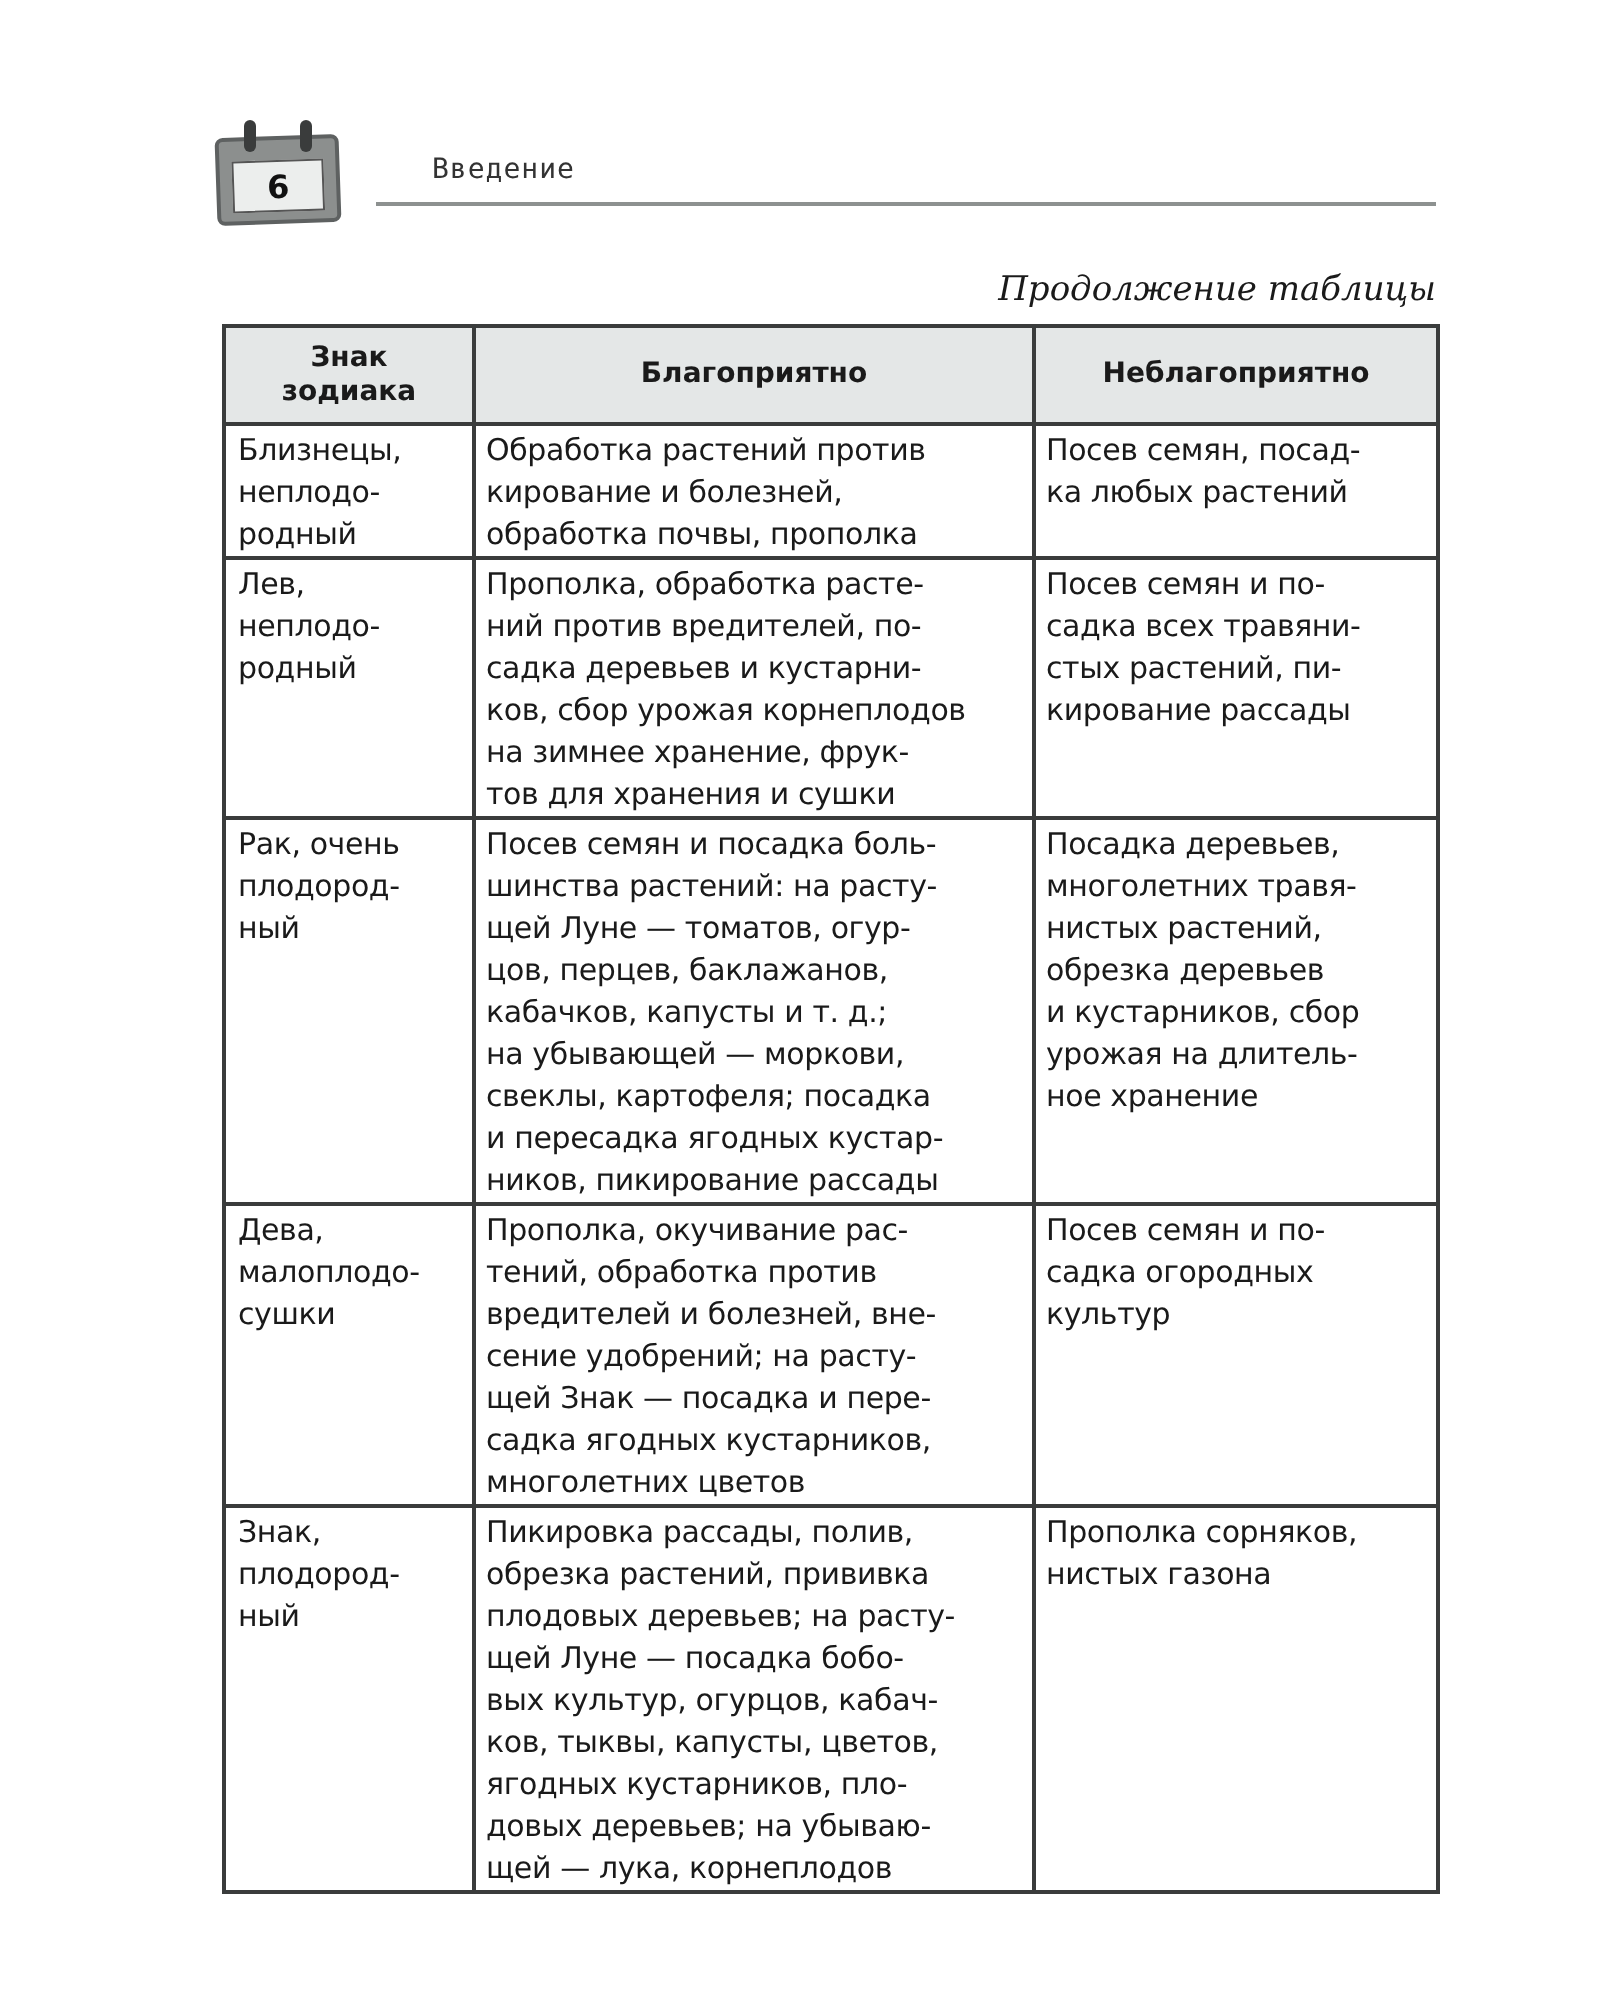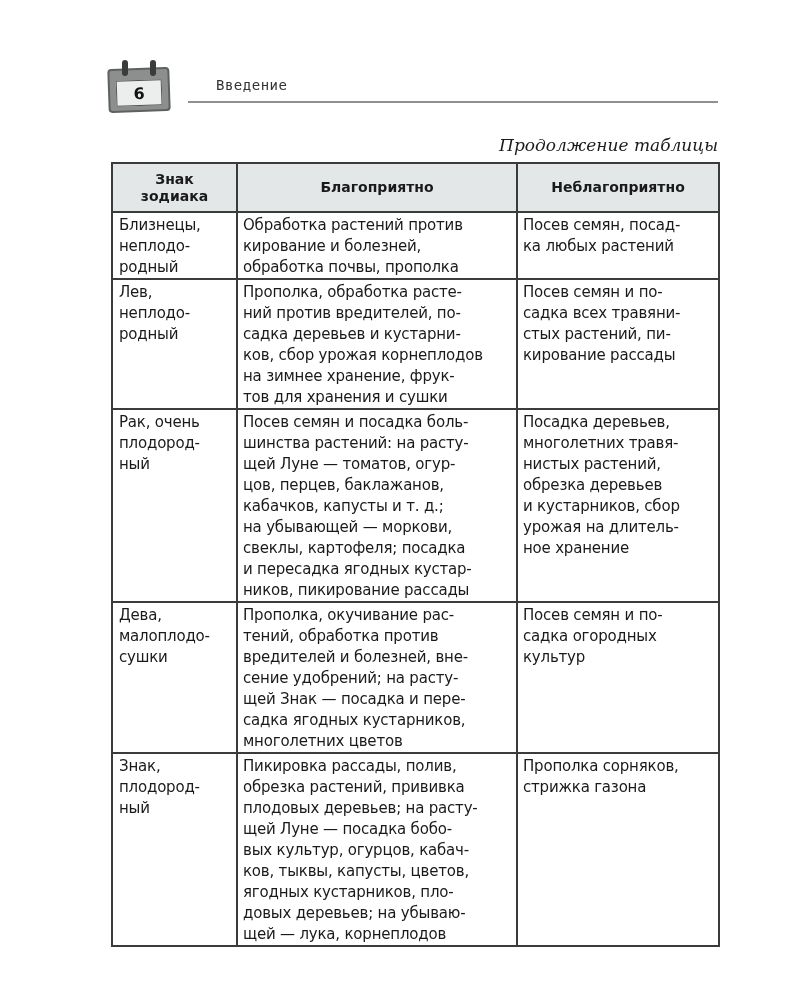--- a/index.html
+++ b/index.html
@@ -124,16 +124,16 @@
       <td>Пикировка рассады, полив,
 обрезка растений, прививка
 плодовых деревьев; на расту-
 щей Луне — посадка бобо-
 вых культур, огурцов, кабач-
 ков, тыквы, капусты, цветов,
 ягодных кустарников, пло-
 довых деревьев; на убываю-
 щей — лука, корнеплодов</td>
       <td>Прополка сорняков,
-стрижка газона</td>
+нистых газона</td>
     </tr>
   </tbody>
 </table>
 
 </body></html>

